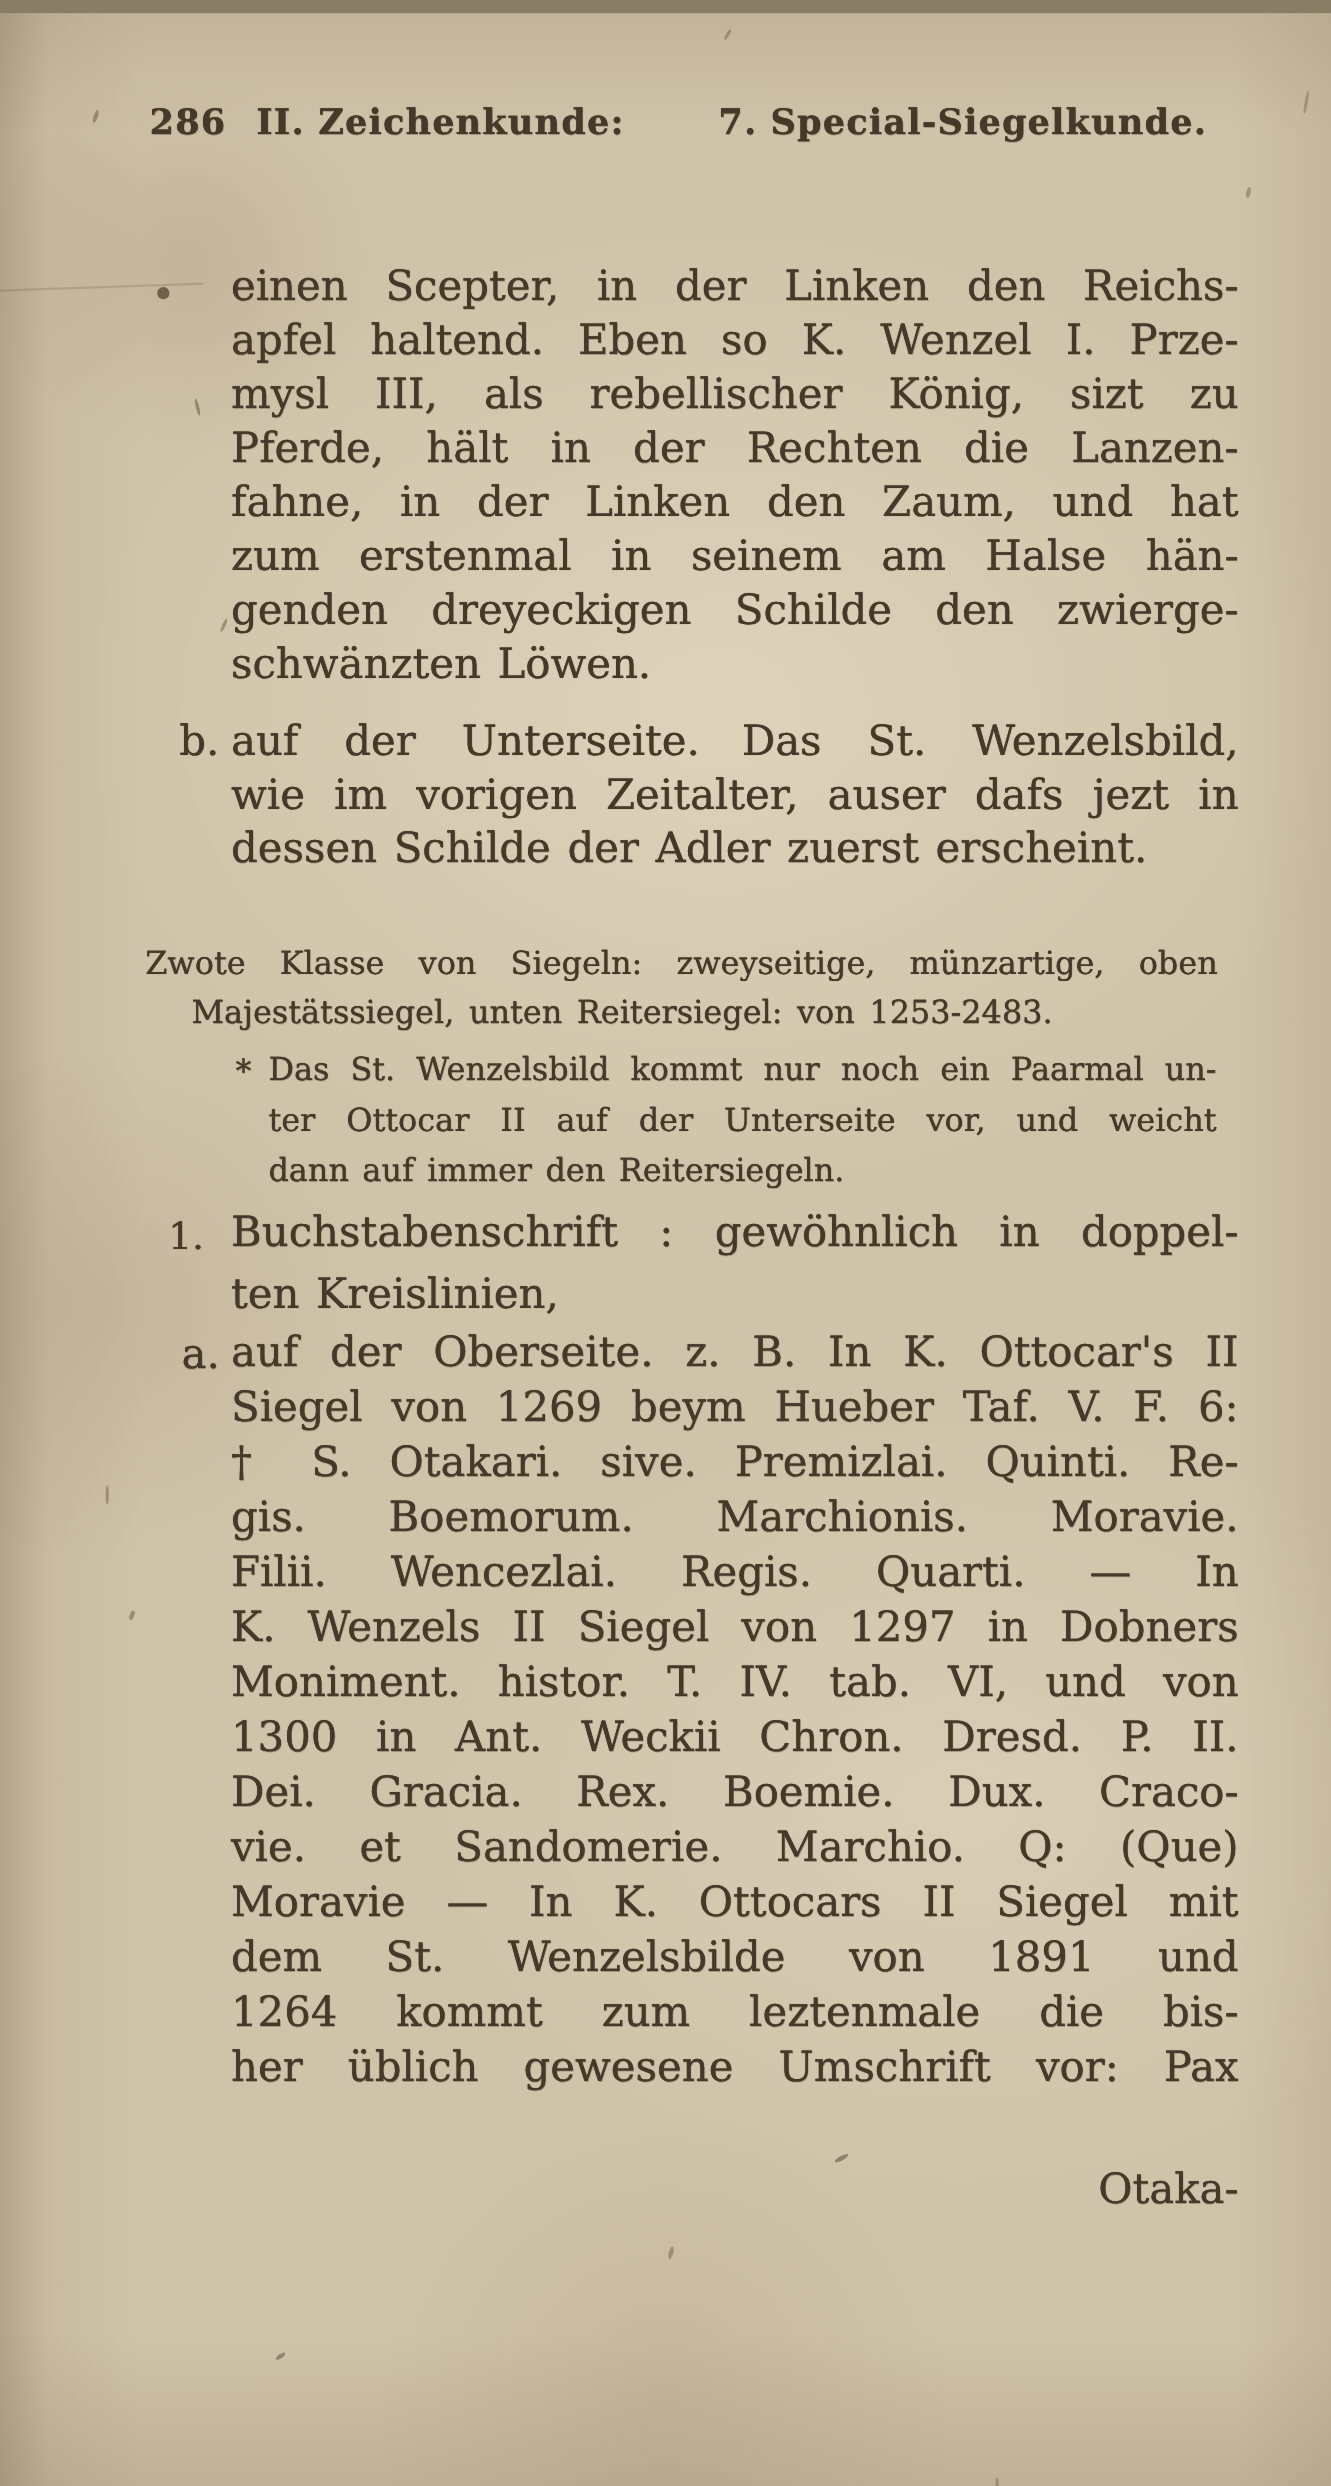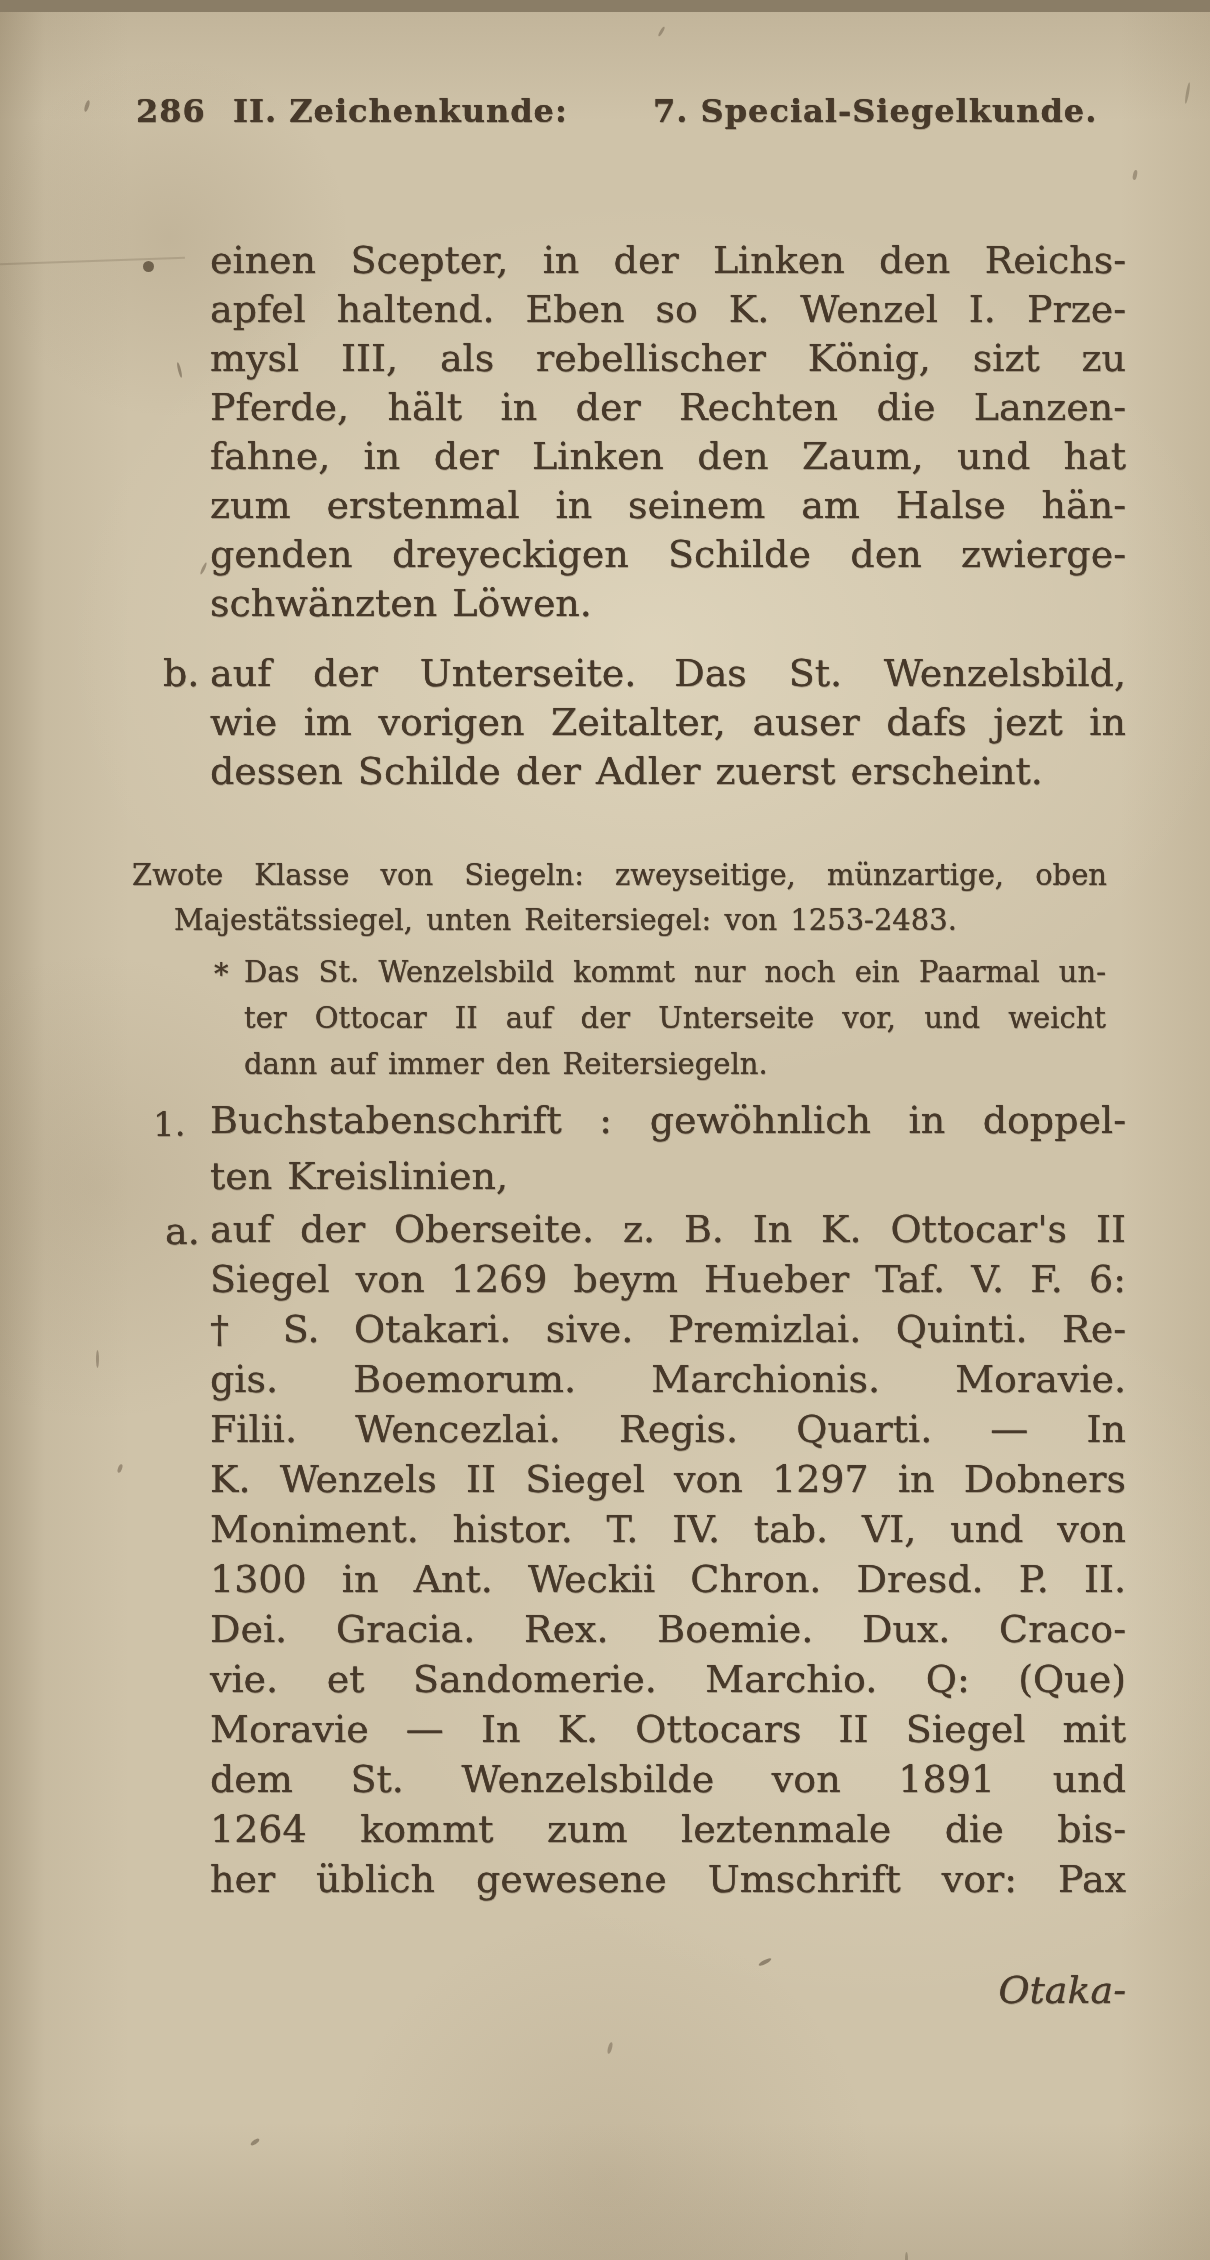--- a/index.html
+++ b/index.html
@@ -40,21 +40,21 @@
   .itemb { left:210px; top:637px; width:916px; font-size:38px; line-height:49px; word-spacing:3px; }
   .itemb .marker { left:-47px; top:0; }
   .classhead { left:132px; top:841px; width:975px; font-size:29px; line-height:45px; word-spacing:4px; }
   .classhead .l2 { padding-left:42px; }
   .fnote { left:244px; top:937px; width:862px; font-size:29px; line-height:46px; word-spacing:3px; }
   .fnote .marker { left:-30px; top:2px; }
   .item1 { left:210px; top:1080px; width:916px; font-size:38px; line-height:56px; word-spacing:3px; }
   .item1 .marker { left:-57px; top:4px; font-size:34px; }
   .itema { left:210px; top:1192px; width:916px; font-size:38px; line-height:50px; word-spacing:3px; }
   .itema .marker { left:-45px; top:2px; }
-  .catch { left:210px; top:1956px; width:916px; font-size:38px; text-align:right; font-style:italic; }
+  .catch { left:210px; top:1956px; width:916px; font-size:38px; text-align:right; }
 
   .speck { position:absolute; background:#5a4c3a; opacity:0.55; border-radius:50%; }
   .crease { position:absolute; background:rgba(90,75,55,0.20); }
 </style>
 </head>
 <body>
 
 <div class="page ink">
 
   <div class="blk hdr">

